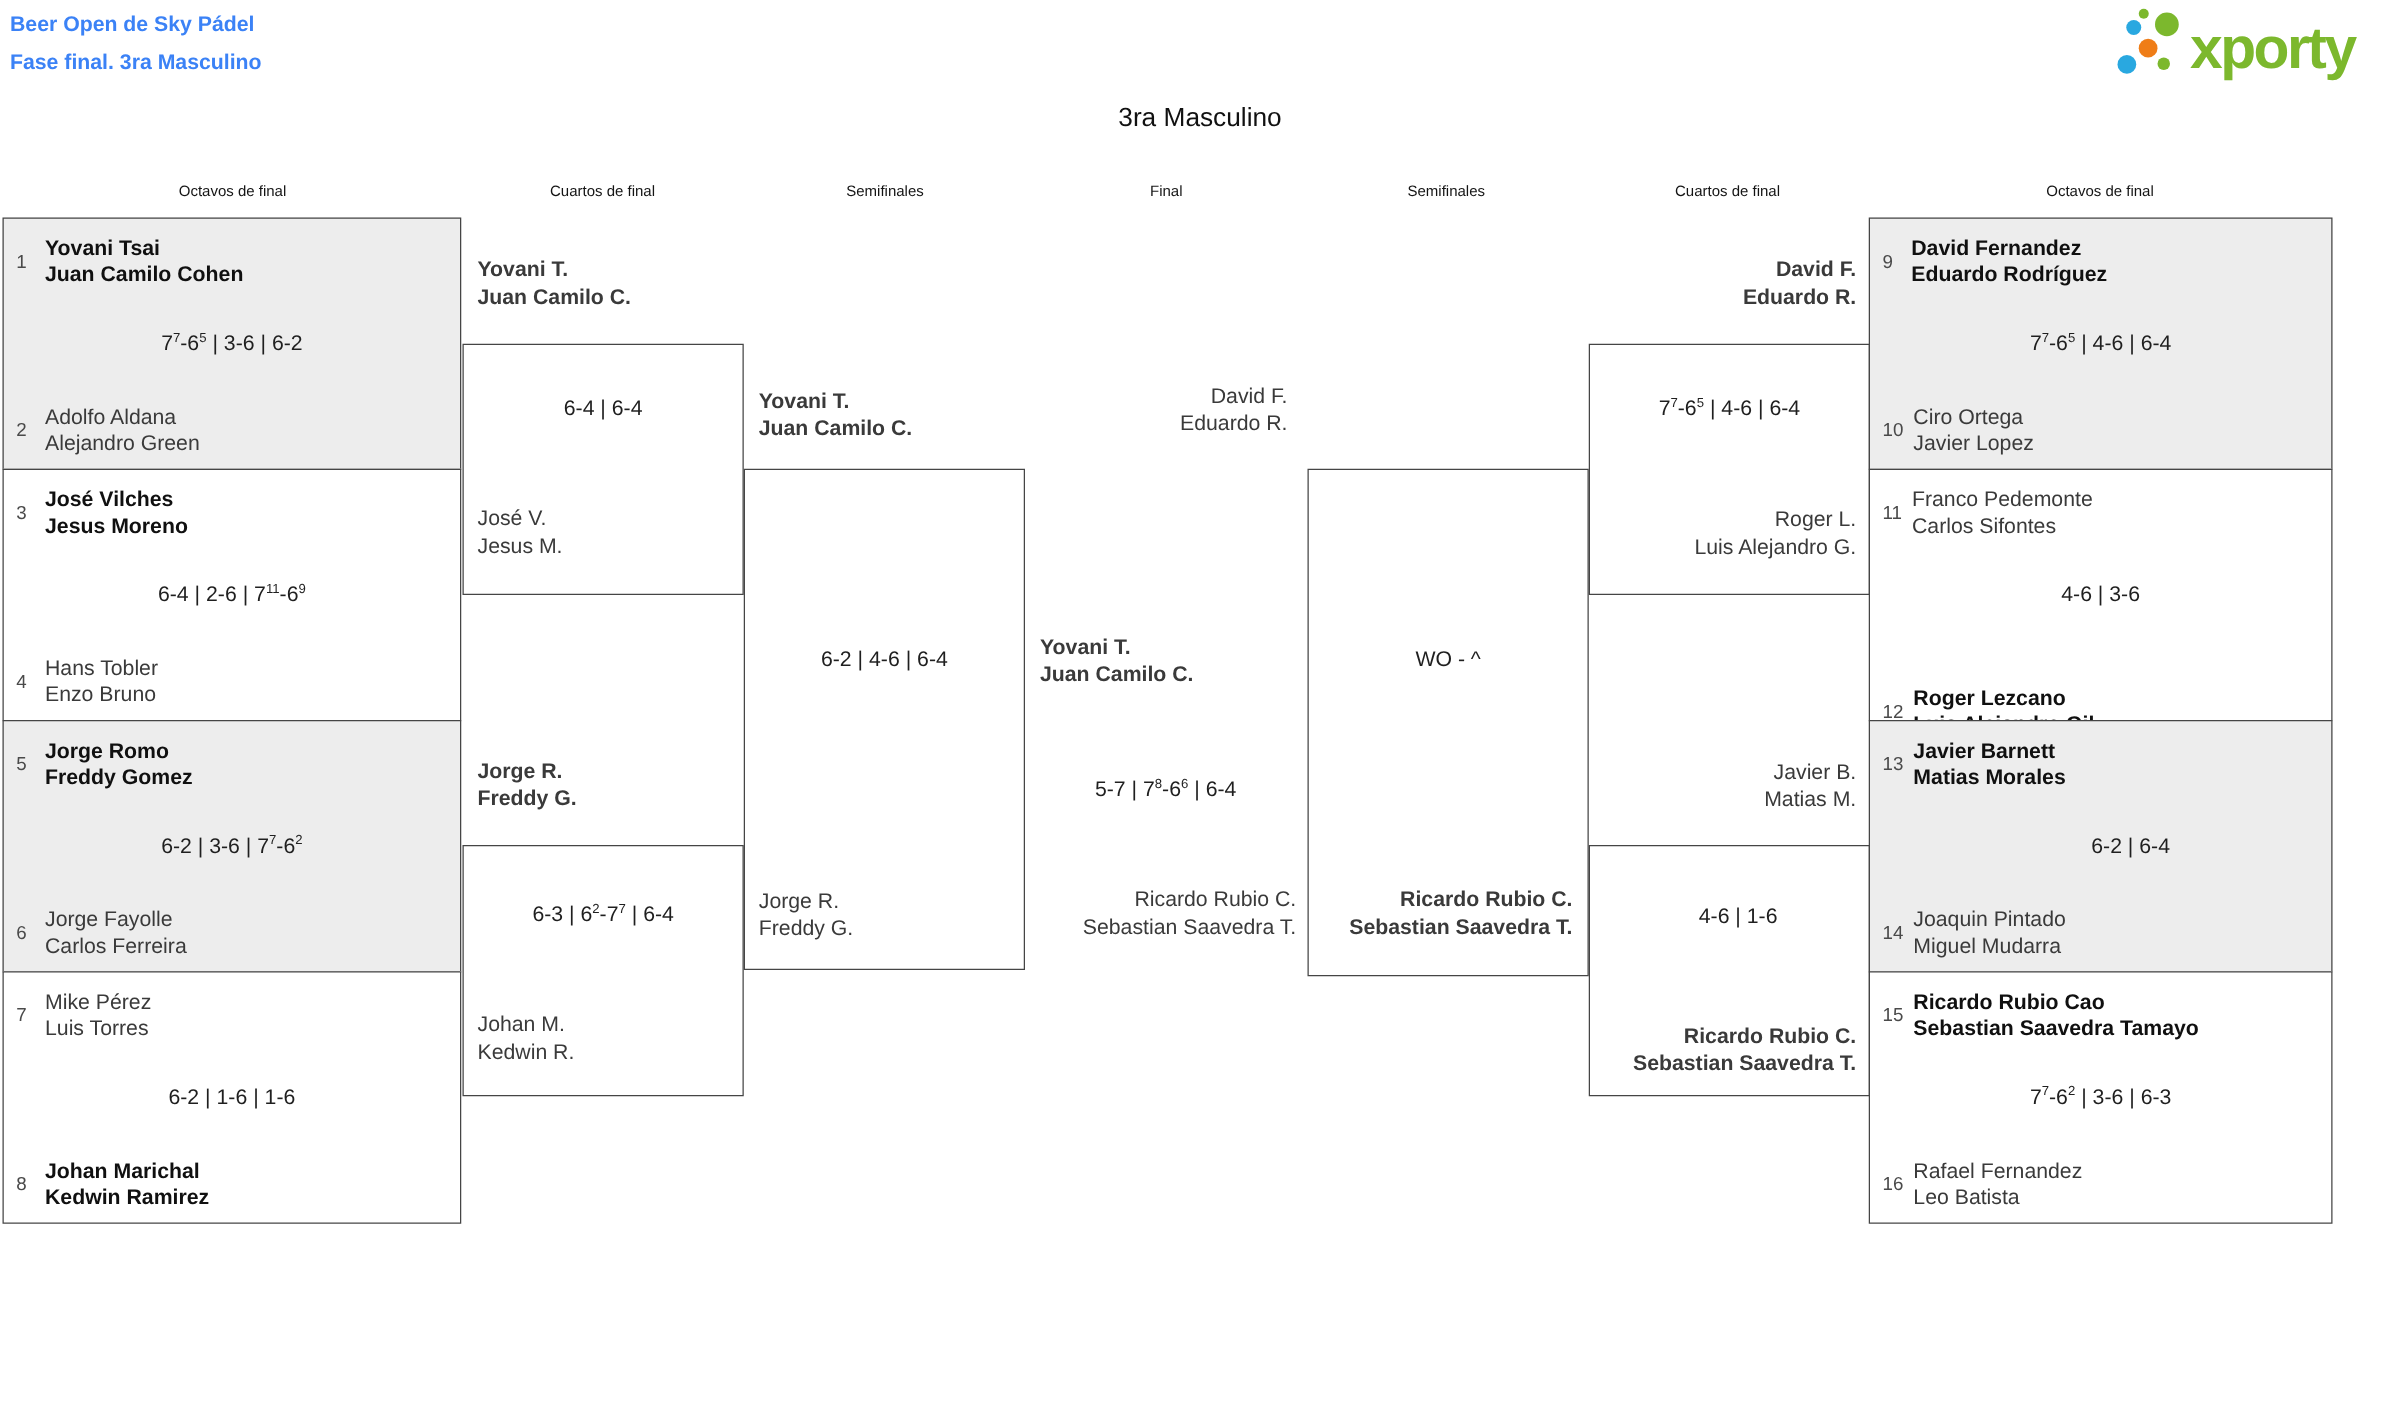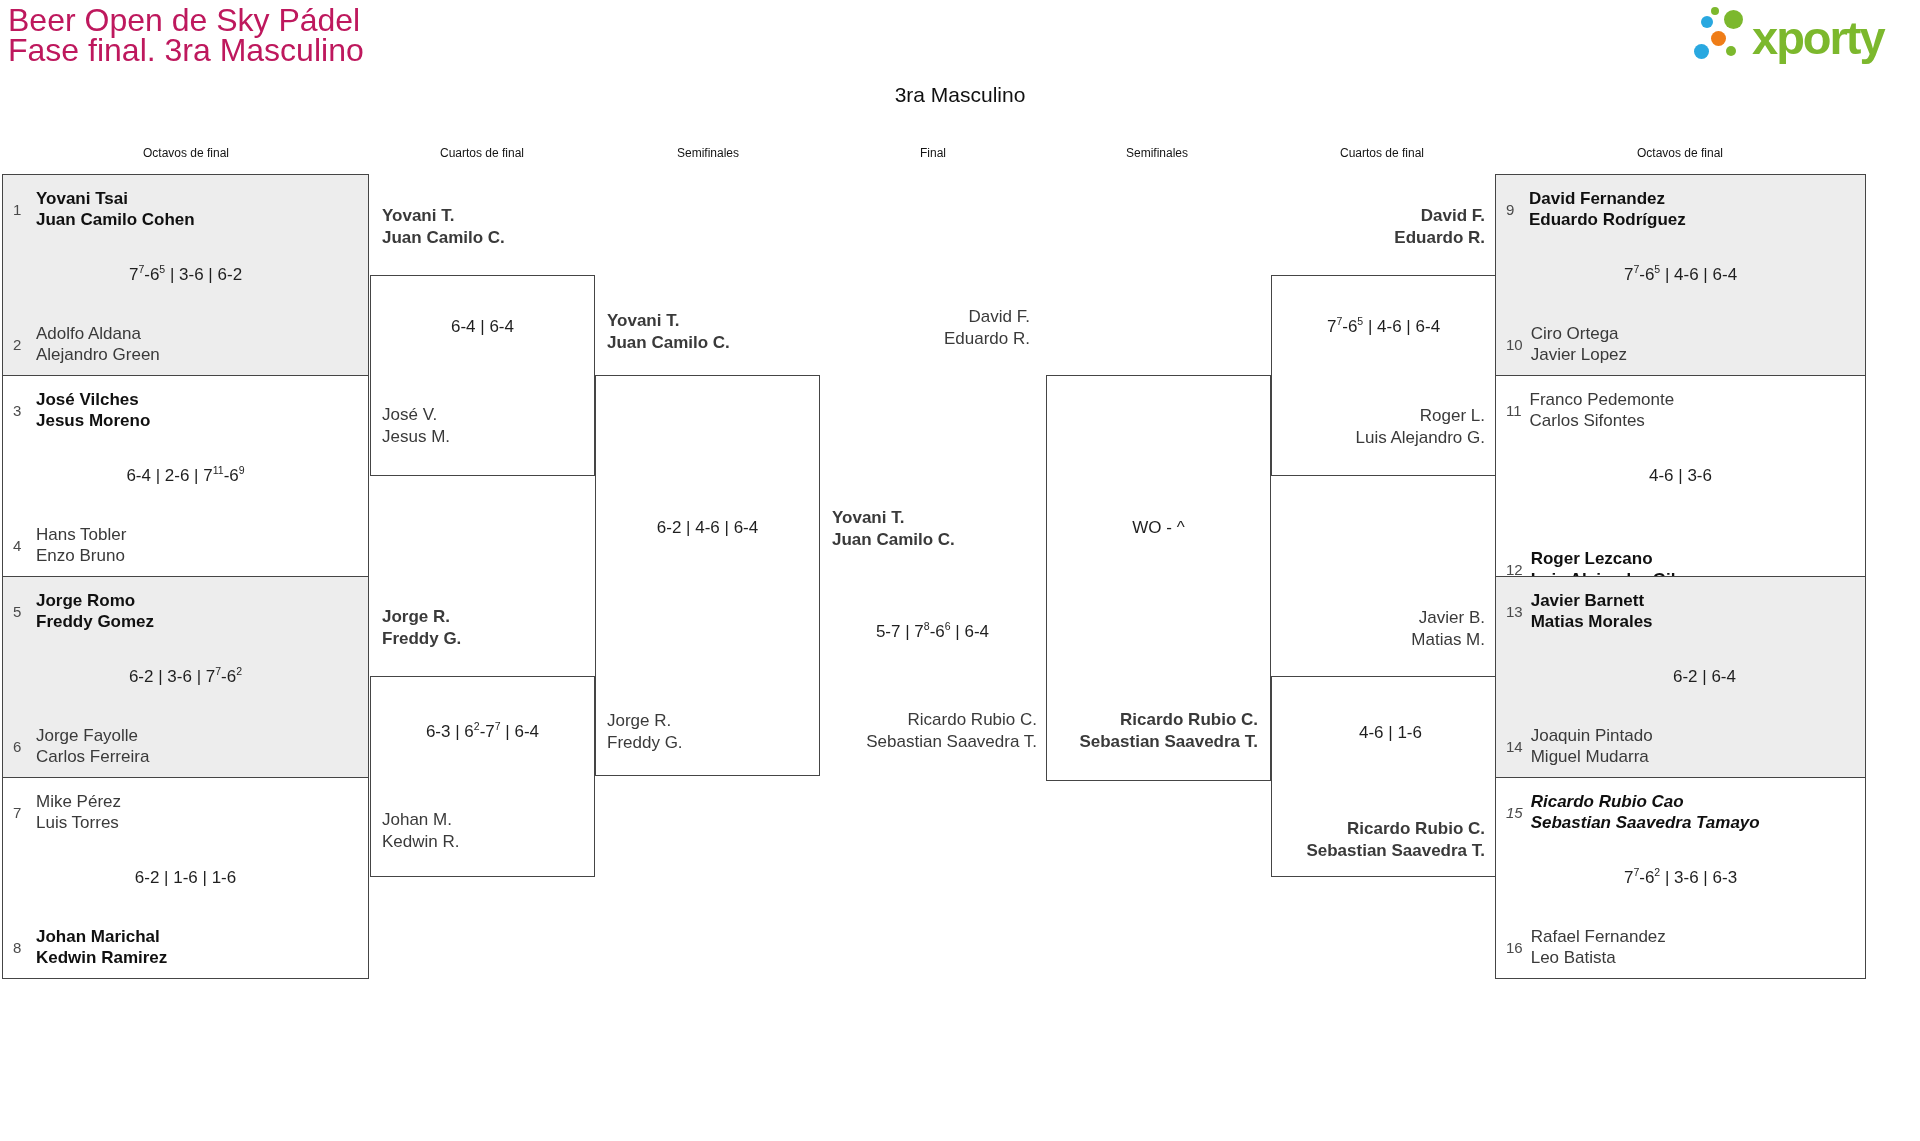--- a/index.html
+++ b/index.html
@@ -1,19 +1,19 @@
 <!DOCTYPE html>
 <html style="--logo-green: #7cb82d; --logo-blue: #29a8e0; --logo-orange: #ef7d17; --box-fill: #ededed; --line: #454545;"><head>
 <meta charset="utf-8">
 <style>
   html,body{margin:0;padding:0;background:#fff;}
   body{font-family:"Liberation Sans","DejaVu Sans",sans-serif;-webkit-font-smoothing:antialiased;}
   #stage{position:relative;width:1920px;height:1141px;background:#fff;overflow:hidden;}
 
-  .title{position:absolute;left:8px;top:5px;font-size:32px;font-weight:400;line-height:30px;color:#be185d;}
+  .title{position:absolute;left:8px;top:5px;font-size:17px;font-weight:700;line-height:30px;color:#3b82f6;}
   .subtitle{position:absolute;left:0;top:83px;width:1920px;text-align:center;font-size:21px;font-weight:500;color:#111;}
 
   .rh{position:absolute;top:146px;transform:translateX(-50%);font-size:12px;font-weight:500;color:#141414;white-space:nowrap;}
 
   
   .logo{position:absolute;left:1690px;top:2px;width:225px;height:78px;}
   .dot{position:absolute;border-radius:50%;}
   .dot.g{background:var(--logo-green,#7cb82d);}
   .dot.b{background:var(--logo-blue,#29a8e0);}
   .dot.o{background:var(--logo-orange,#ef7d17);}
@@ -185,21 +185,21 @@
     <div class="team" style="top:148px;">
       <span class="seed">14</span>
       <div class="names">
         <div>Joaquin Pintado</div>
         <div>Miguel Mudarra</div>
       </div>
     </div>
   </div>
 
   <div class="obox" style="left:1495px;top:777px;width:371px;height:202px;">
-    <div class="team" style="top:13px;font-style:italic;">
+    <div class="team" style="top:13px;">
       <span class="seed">15</span>
       <div class="names bold">
         <div>Ricardo Rubio Cao</div>
         <div>Sebastian Saavedra Tamayo</div>
       </div>
     </div>
     <div class="sc" style="top:89px;">7<sup>7</sup>-6<sup>2</sup> | 3-6 | 6-3</div>
     <div class="team" style="top:148px;">
       <span class="seed">16</span>
       <div class="names">

